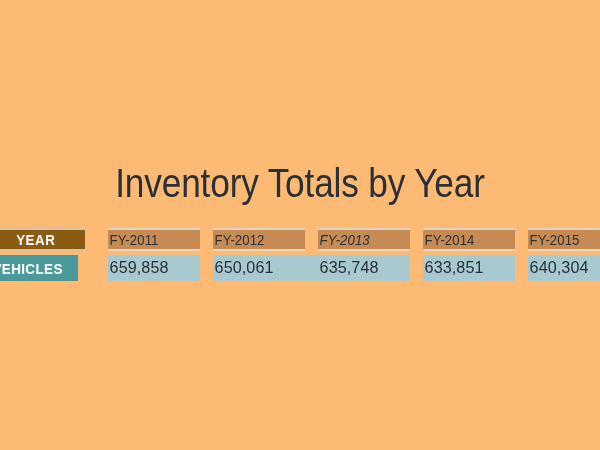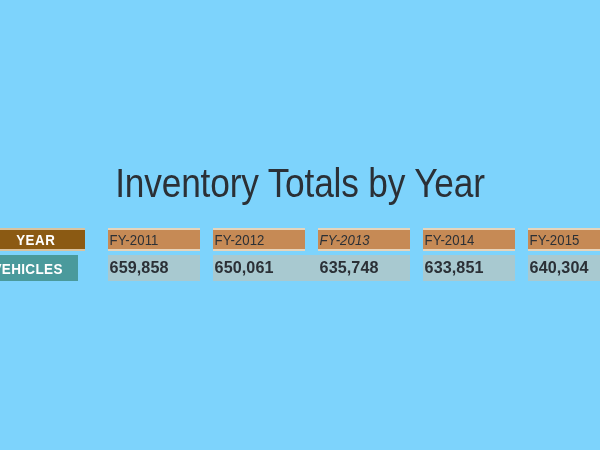--- a/index.html
+++ b/index.html
@@ -14,21 +14,21 @@
     overflow: hidden;
     position: relative;
   }
 
   #infographic {
     position: absolute;
     left: 0;
     top: 0;
     width: 600px;
     height: 450px;
-    background: #7dd3fc;
+    background: #fdba74;
     overflow: hidden;
   }
 
   
   .chart-title {
     position: absolute;
     left: 0;
     top: 160px;
     width: 600px;
     text-align: center;
@@ -125,21 +125,21 @@
     font-size: 14px;
     font-weight: 400;
     letter-spacing: 0.1px;
   }
   .cell-header .txt { transform: scaleX(0.94); }
 
   .cell-data {
     background: #a8c9d0;
     color: #2b3036;
     font-size: 17px;
-    font-weight: 700;
+    font-weight: 400;
     letter-spacing: 0.1px;
   }
   .cell-data .txt { transform: scaleX(0.95); }
 </style>
 </head>
 <body>
 
 <div id="infographic">
 
   <div class="chart-title">Inventory Totals by Year</div>

